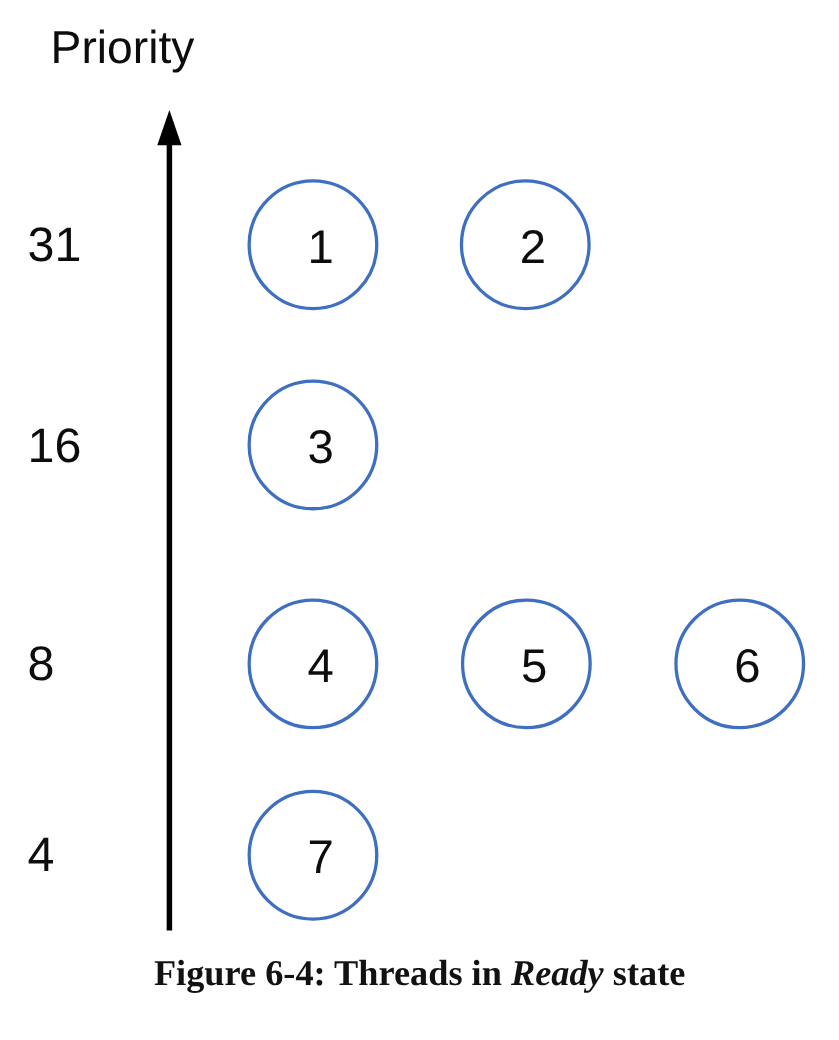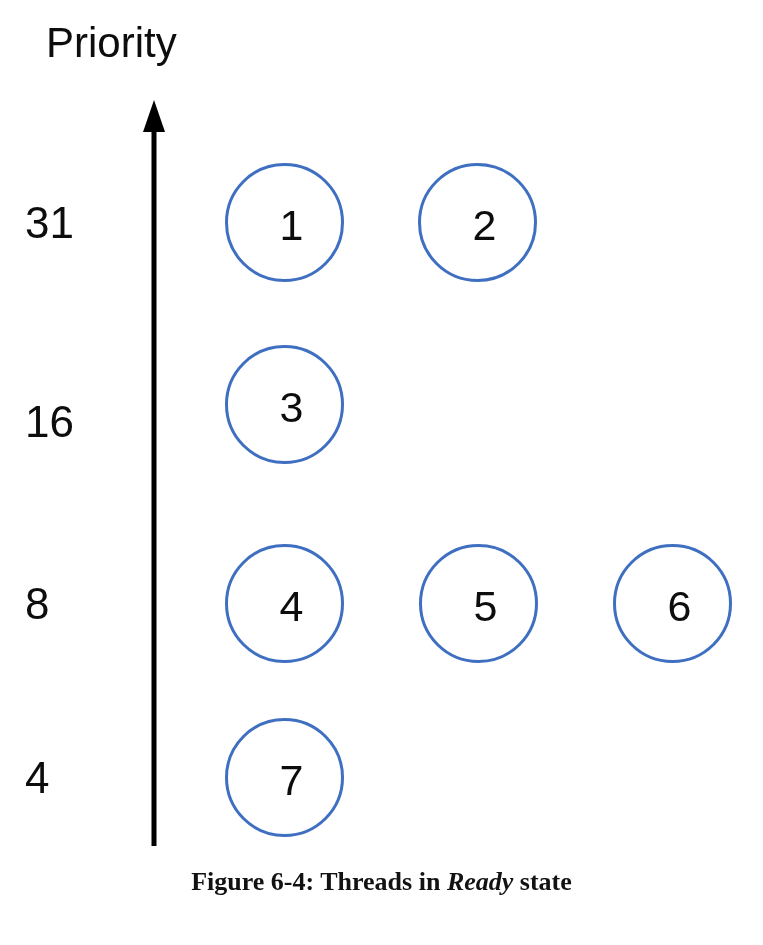--- a/index.html
+++ b/index.html
@@ -93,21 +93,21 @@
   }
 
   
   .figure-caption {
     position: absolute;
     left: 0;
     top: 866px;
     width: 763px;
     text-align: center;
     font-family: "Liberation Serif", serif;
-    font-size: 26px;
+    font-size: 33px;
     font-weight: 700;
     color: #121212;
     line-height: 1.2;
     white-space: nowrap;
   }
   .figure-caption .cap-em {
     font-style: italic;
     font-weight: 700;
   }
 </style>
@@ -117,21 +117,21 @@
 <div id="figure-root">
 
   <div class="axis-title">Priority</div>
 
   <svg class="axis-svg" viewBox="0 0 80 770" width="80" height="770" xmlns="http://www.w3.org/2000/svg">
     <polygon points="34,12 23,44 45,44" fill="#000000"></polygon>
     <line x1="34" y1="40" x2="34" y2="758" stroke="#000000" stroke-width="5"></line>
   </svg>
 
   <div class="tick-label" style="top:201px;">31</div>
-  <div class="tick-label" style="top:400px;">16</div>
+  <div class="tick-label" style="top:384px;">16</div>
   <div class="tick-label" style="top:582px;">8</div>
   <div class="tick-label" style="top:756px;">4</div>
 
   <div class="thread-node" style="left:225px; top:163px;">
     <span class="node-label">1</span>
   </div>
 
   <div class="thread-node" style="left:418px; top:163px;">
     <span class="node-label">2</span>
   </div>

